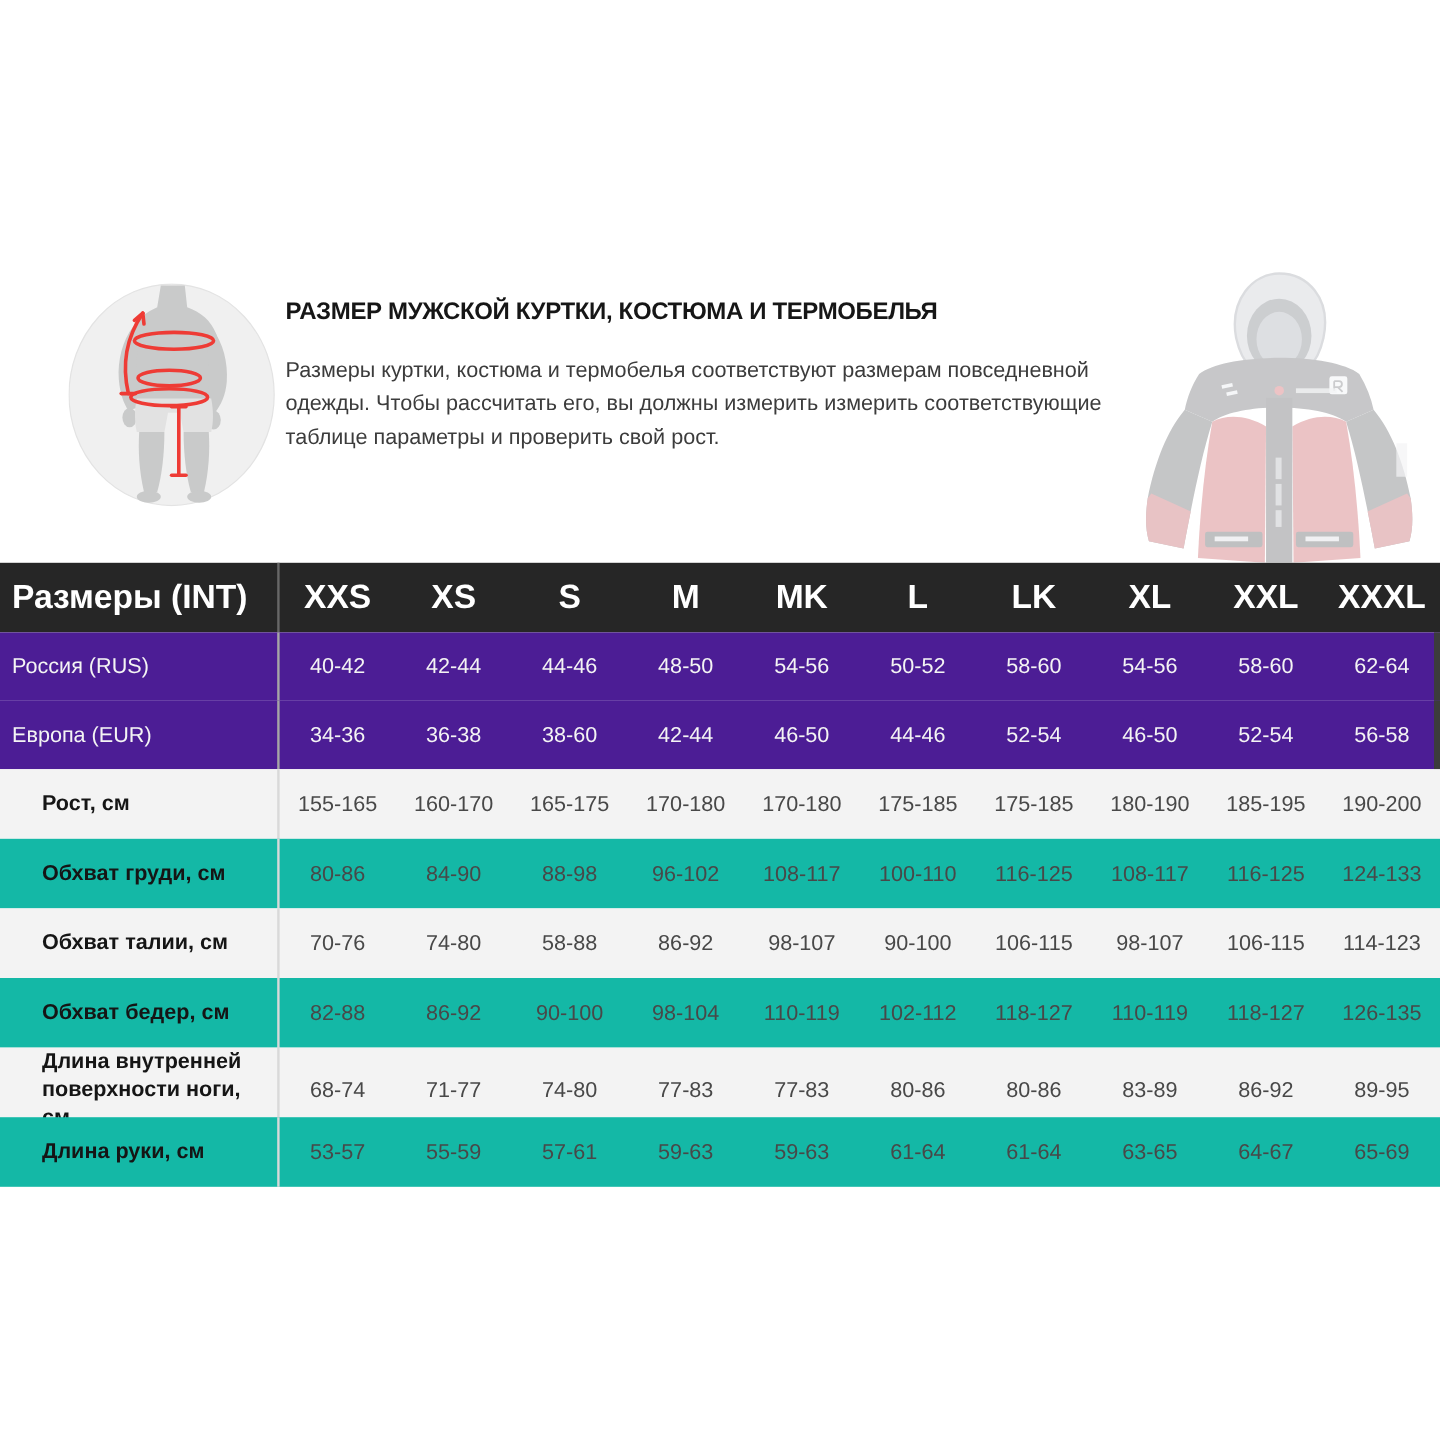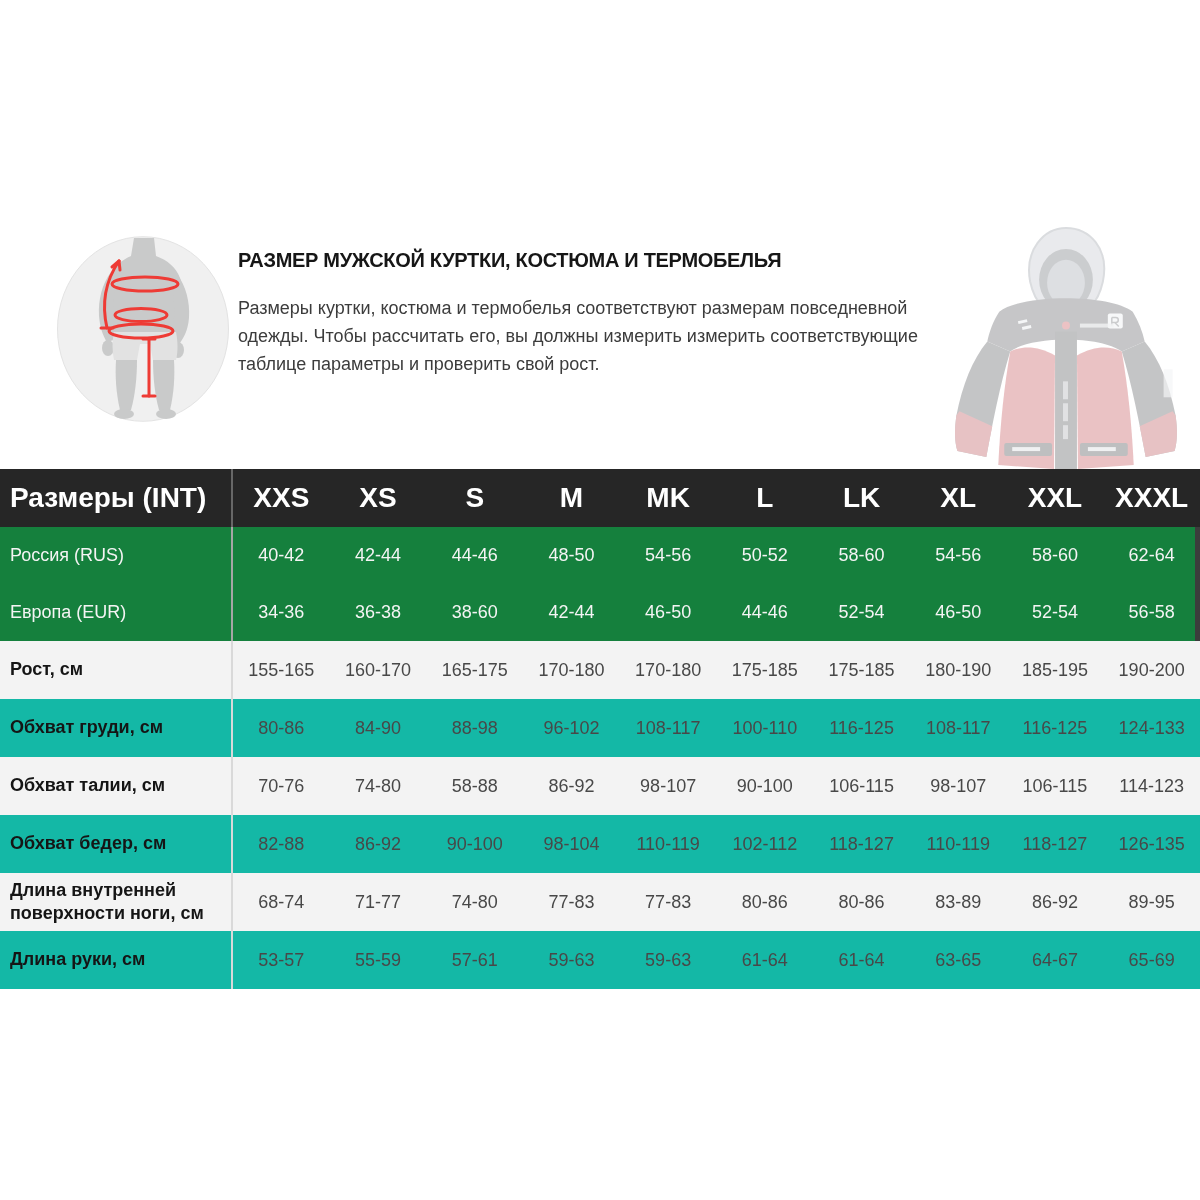--- a/index.html
+++ b/index.html
@@ -11,31 +11,31 @@
   .intro-text{position:absolute;left:238px;top:244px;width:702px;}
   .intro-title{margin:0;font-size:20px;line-height:33px;font-weight:bold;color:#161616;
                letter-spacing:-0.3px;text-transform:uppercase;}
   .intro-desc{margin:17px 0 0 0;font-size:18px;line-height:28px;color:#3c3c3c;width:698px;}
   .jacket{position:absolute;left:942px;top:220px;width:246px;height:249px;overflow:hidden;}
 
   
   .size-table{position:absolute;left:0;top:469px;width:1200px;}
   .row{display:grid;grid-template-columns:233px repeat(10,1fr);position:relative;}
   .row-head{height:58px;background:#262626;color:#ffffff;font-weight:bold;font-size:28px;}
-  .row-region{height:57px;background:#15803d;color:#f4f4f4;font-size:18px;}
+  .row-region{height:57px;background:#4c1d95;color:#f4f4f4;font-size:18px;}
   .row-region::after{content:"";position:absolute;top:0;right:0;width:5px;height:100%;background:#3c3c3c;}
   .row-body{height:58px;font-size:18px;color:#484848;}
   .bg-stripe{background:#f3f3f3;}
   .bg-plain{background:#14b8a6;}
   .cell{display:flex;align-items:center;justify-content:center;text-align:center;}
   .cell-label{justify-content:flex-start;text-align:left;padding-left:10px;padding-right:14px;
               border-right:2px solid #d9d9d9;line-height:1.3;}
   .row-head .cell-label{border-right-color:#676767;}
   .row-region .cell-label{border-right-color:#a6a6a6;}
-  .row-body .cell-label{font-weight:bold;color:#151515;}
+  .row-body .cell-label{font-weight:bold;color:#151515;margin-left:25px;}
 </style>
 </head>
 <body>
 
 <div class="page">
 
   <div class="measure-badge">
     <svg width="173" height="186" viewBox="0 0 173 186" xmlns="http://www.w3.org/2000/svg">
       <ellipse cx="86" cy="93" rx="85.5" ry="92.3" fill="#f0f0f0" stroke="#e3e3e3" stroke-width="1"></ellipse>
       <g fill="#c9caca">

